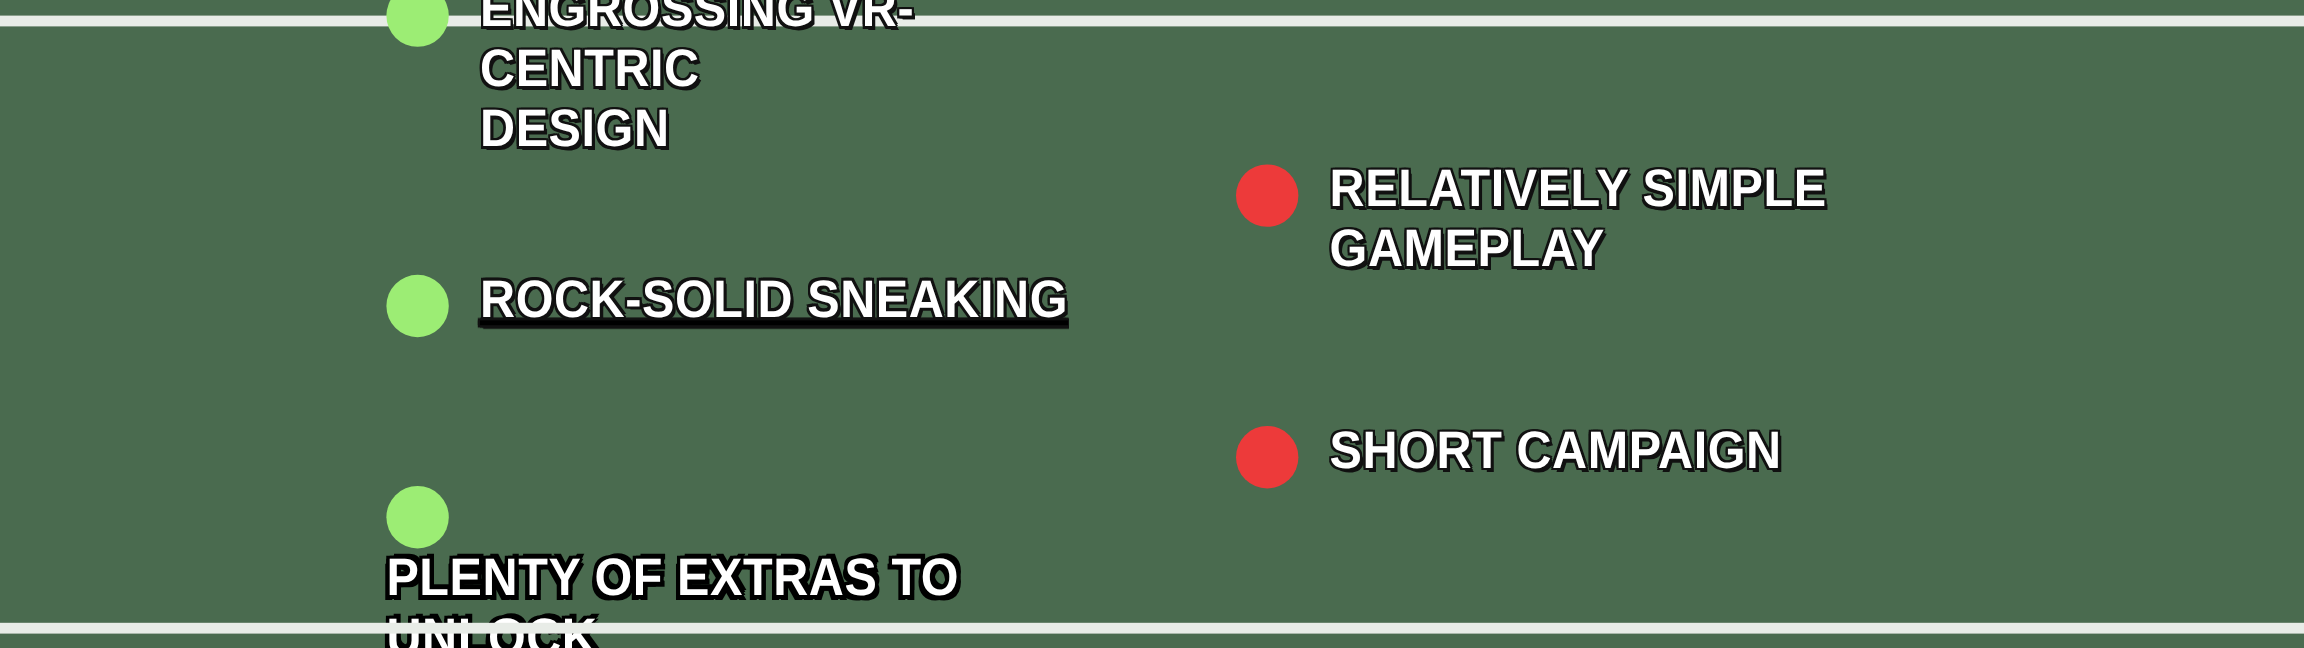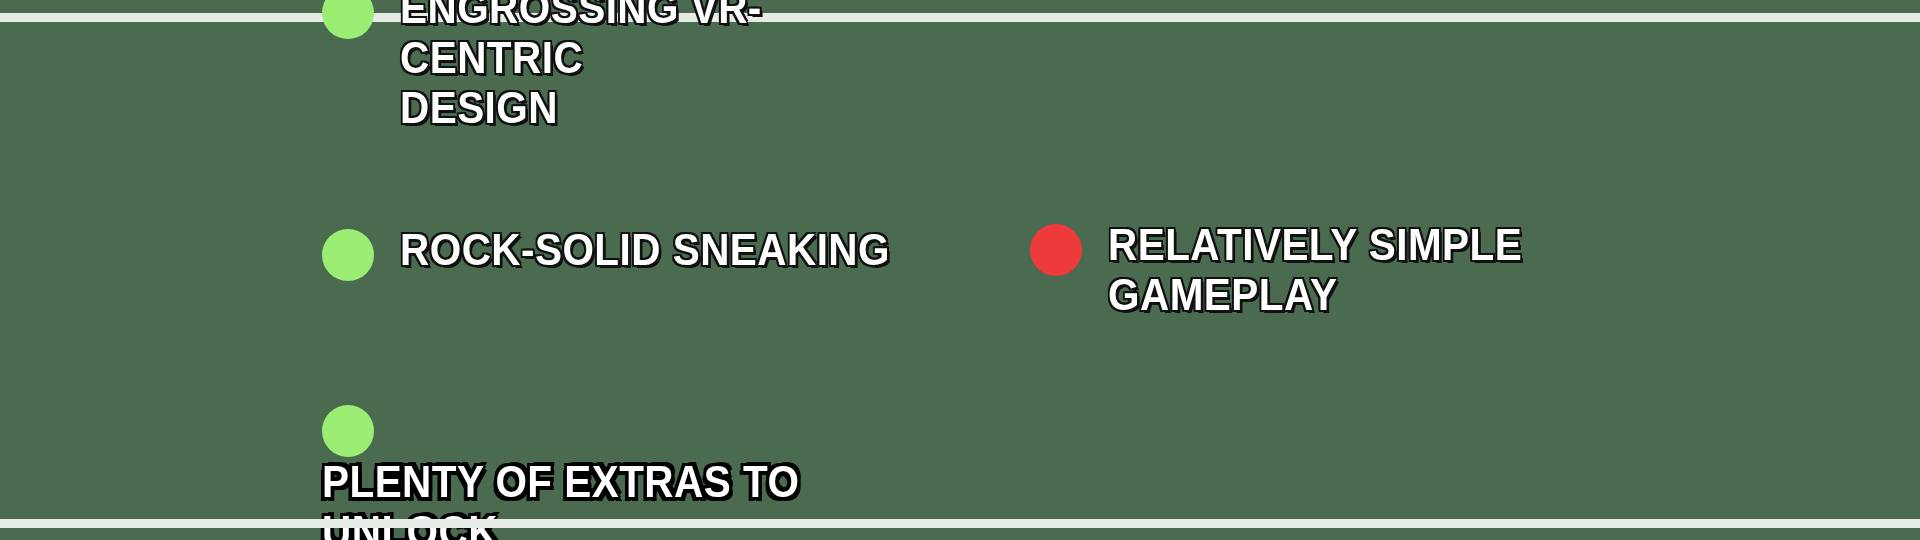--- a/index.html
+++ b/index.html
@@ -108,21 +108,21 @@
        0px  3px 0 #000000,
       -3px  0px 0 #000000,
        3px  0px 0 #000000,
        4px  4px 0 #000000,
       -4px  4px 0 #000000,
        4px -4px 0 #000000;
   }
 
   
   .pro-1 { margin-top:0px; }
-  .pro-2 { margin-top:14px; }
+  .pro-2 { margin-top:14px;text-decoration:underline; }
   .pro-3 { margin-top:42px;flex-direction:column; }
   .con-1 { margin-top:0px; }
   .con-2 { margin-top:22px; }
   .con-3 { margin-top:40px; }
 </style>
 </head>
 <body>
 
 <div class="rule rule--top"></div>
 
@@ -151,18 +151,22 @@
 
   <div class="column column--cons">
 
     <div class="item con-1">
       <span class="bullet bullet--con"></span>
       <span class="item-label">RELATIVELY SIMPLE
 GAMEPLAY</span>
     </div>
 
 
+    <div class="item con-3">
+      <span class="bullet bullet--con"></span>
+      <span class="item-label">SHORT CAMPAIGN</span>
+    </div>
 
   </div>
 
 </div>
 
 <div class="rule rule--bottom"></div>
 
 </body></html>

